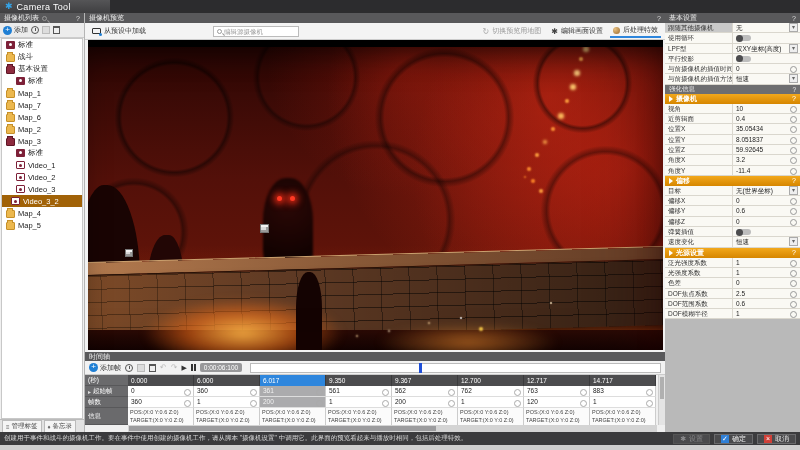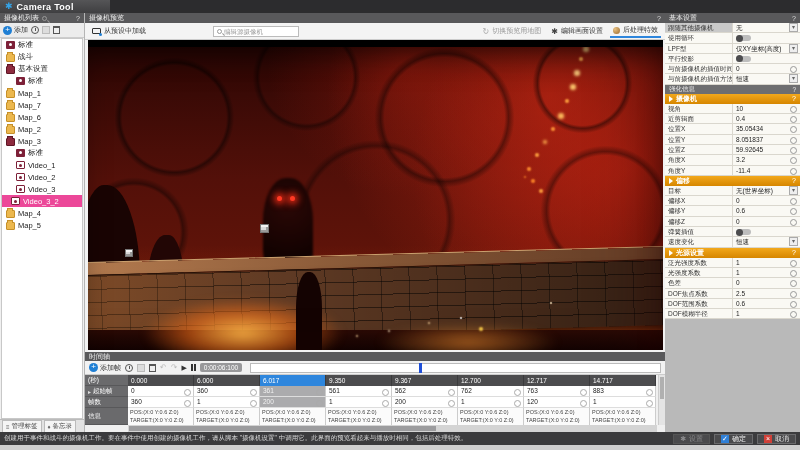--- a/index.html
+++ b/index.html
@@ -7,39 +7,39 @@
   #app {
     position:relative; width:800px; height:450px; overflow:hidden;
     font-family:"Liberation Sans","DejaVu Sans",sans-serif;
     background:#e9e9e9; font-size:8px; color:#222;
   }
   
   .titlebar { position:absolute; left:0; top:0; width:800px; height:13px; background:#2c2c2e; }
   .titletab { position:absolute; left:0; top:0; width:110px; height:13px;
     background:linear-gradient(#555557,#3f3f41); display:flex; align-items:center; gap:4px; padding:0 5px; }
   .i-gear-title { color:#35a4e8; font-size:9px; line-height:9px; }
-  .apptitle { color:#fff; font-weight:bold; font-size:9px; letter-spacing:.3px; }
+  .apptitle { color:#fff; font-weight:normal; font-size:9px; letter-spacing:.3px; }
   
   .phead { background:#59595b; color:#eee; font-size:7px; display:flex; align-items:center; padding:0 4px; }
   .phead .help { margin-left:auto; color:#ddd; font-size:7px; }
   
   .lpanel { position:absolute; left:0; top:13px; width:85px; height:419px; background:#f0f0f0; border-right:1px solid #b5b5b5; display:flex; flex-direction:column; }
   .lheader { height:10px; }
   .ltoolbar { height:15px; display:flex; align-items:center; gap:3px; padding:0 3px; background:#ececec; border-bottom:1px solid #ccc; }
   .addbtn { display:flex; align-items:center; gap:2px; cursor:default; }
   .i-plus-circle { width:9px; height:9px; border-radius:50%; background:#1f7fd4; color:#fff; font-size:8px; line-height:8px; text-align:center; display:inline-block; }
   .addlabel { font-size:7px; color:#333; }
   .i-clock { width:8px; height:8px; border:1px solid #555; border-radius:50%; position:relative; }
   .i-clock::after { content:""; position:absolute; left:3px; top:1px; width:1px; height:3px; background:#555; }
   .i-save { width:8px; height:8px; border:1px solid #bbb; background:#ddd; }
   .i-trash { width:7px; height:8px; border:1px solid #555; border-top:2px solid #555; background:#eee; }
   .tree { flex:1; background:#fff; border:1px solid #c8c8c8; margin:0 1px; overflow:hidden; list-style:none; }
   .titem { height:12px; display:flex; align-items:center; gap:3px; font-size:7.5px; color:#222; white-space:nowrap; }
   .titem.d0 { padding-left:4px; } .titem.d1 { padding-left:14px; }
-  .titem.selected { background:#ec4899; color:#fff;padding-left:9px; }
+  .titem.selected { background:#a16207; color:#fff;padding-left:9px; }
   .tico { width:9px; height:8px; flex:0 0 9px; position:relative; }
   .titem.folder .tico { background:#ecb84e; border:1px solid #c6902a; border-radius:1px; margin-top:1px; }
   .titem.folder .tico::before { content:""; position:absolute; left:0; top:-3px; width:4px; height:2px; background:#ecb84e; border:1px solid #c6902a; border-bottom:none; }
   .titem.folder-open .tico { background:#8d2a3e; border:1px solid #5f1626; border-radius:1px; margin-top:1px; }
   .titem.folder-open .tico::before { content:""; position:absolute; left:0; top:-3px; width:4px; height:2px; background:#8d2a3e; border:1px solid #5f1626; border-bottom:none; }
   .titem.cam .tico { background:#7d2038; border-radius:1px; }
   .titem.cam .tico::after { content:""; position:absolute; left:2.5px; top:2px; width:3px; height:3px; border-radius:50%; background:#fff; }
   .titem.video .tico { background:#fff; border:1px solid #7d2038; border-radius:1px; }
   .titem.video .tico::after { content:""; position:absolute; left:2px; top:1.5px; width:3px; height:3px; border-radius:50%; background:#7d2038; }
   .ltabs { height:13px; background:#e2e2e2; border-top:1px solid #bbb; display:flex; align-items:center; gap:2px; padding:0 2px; }

